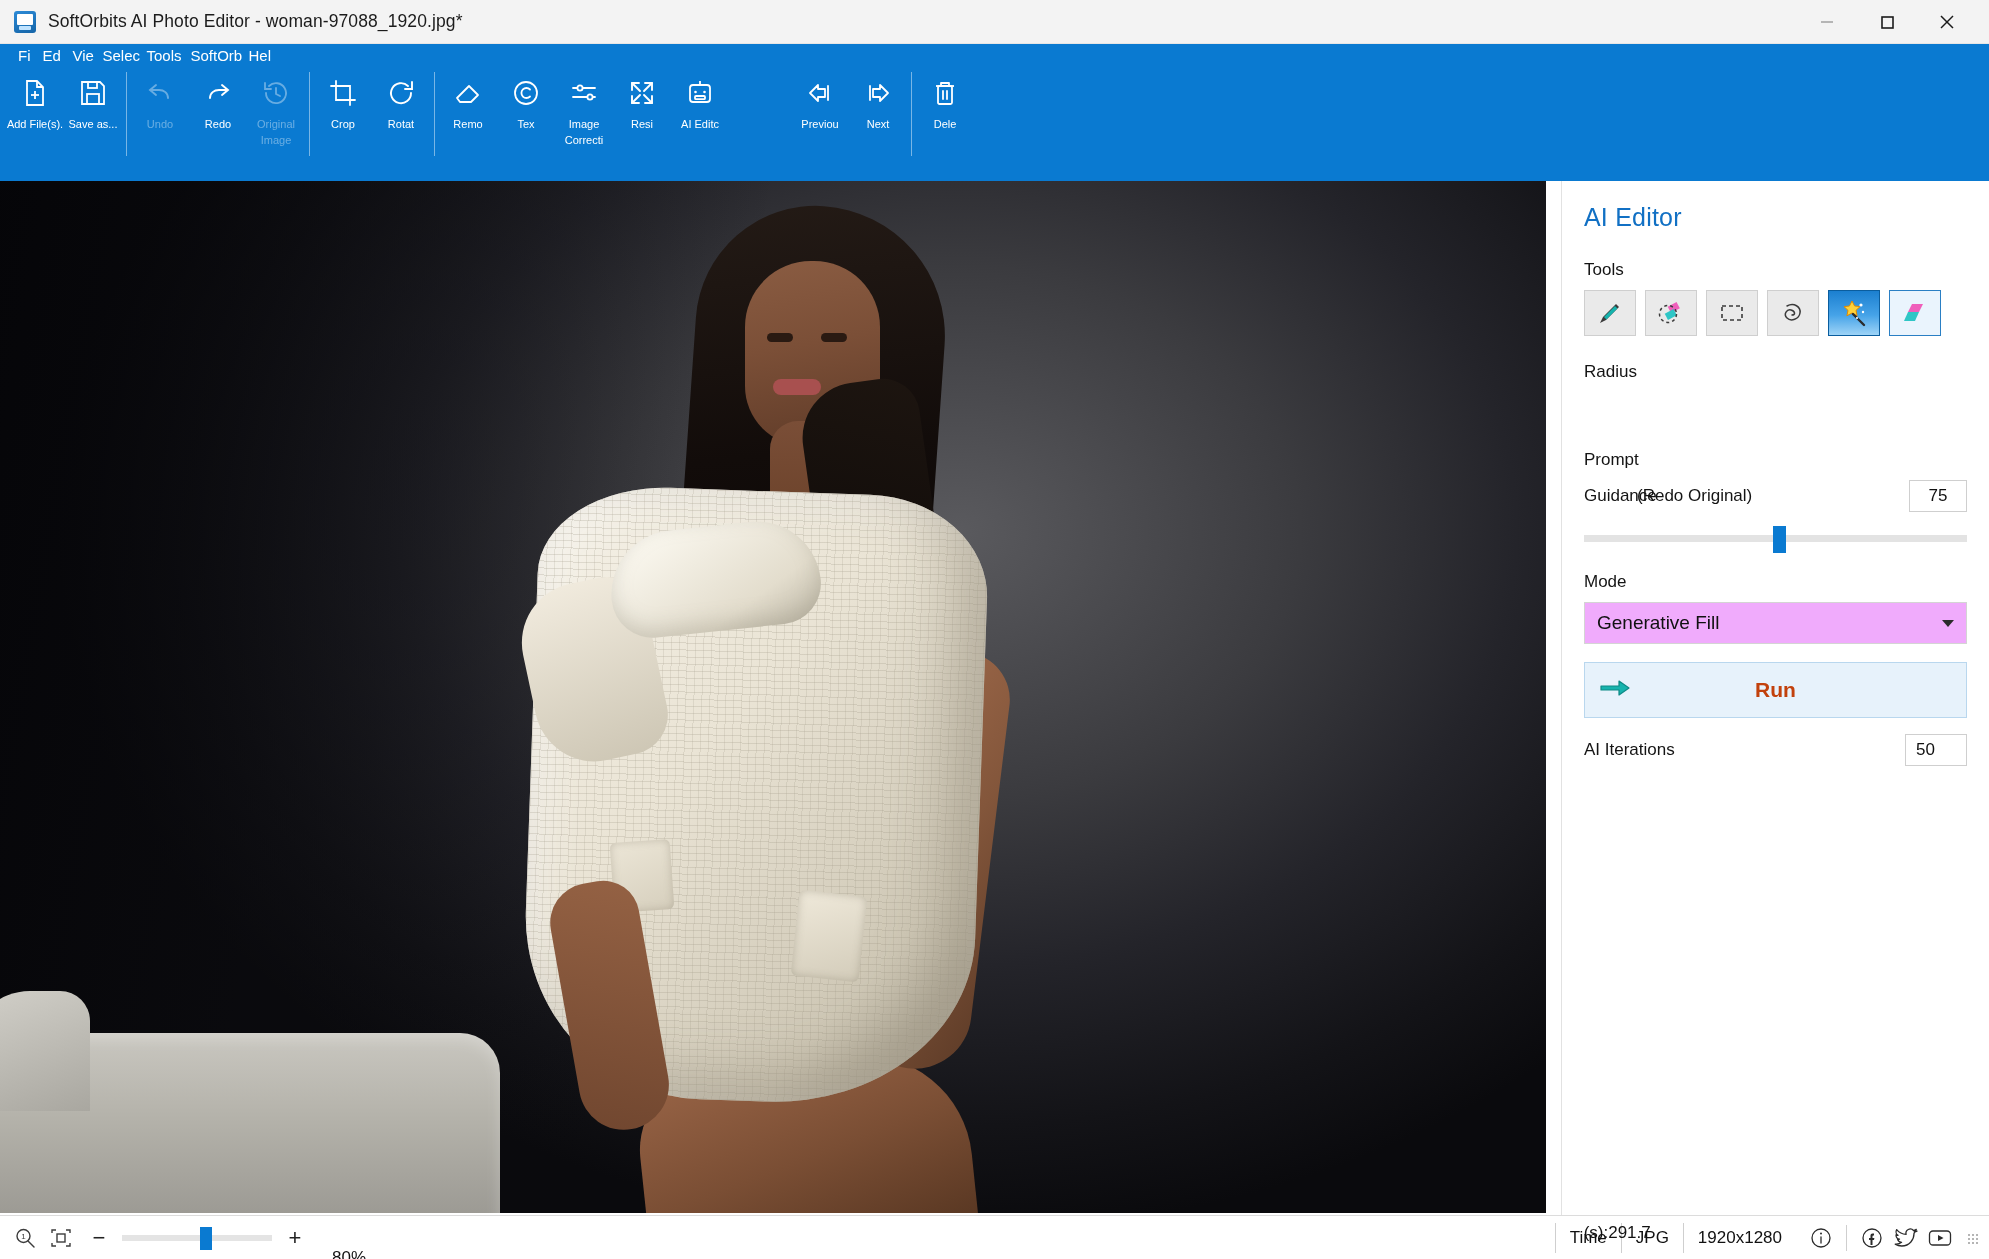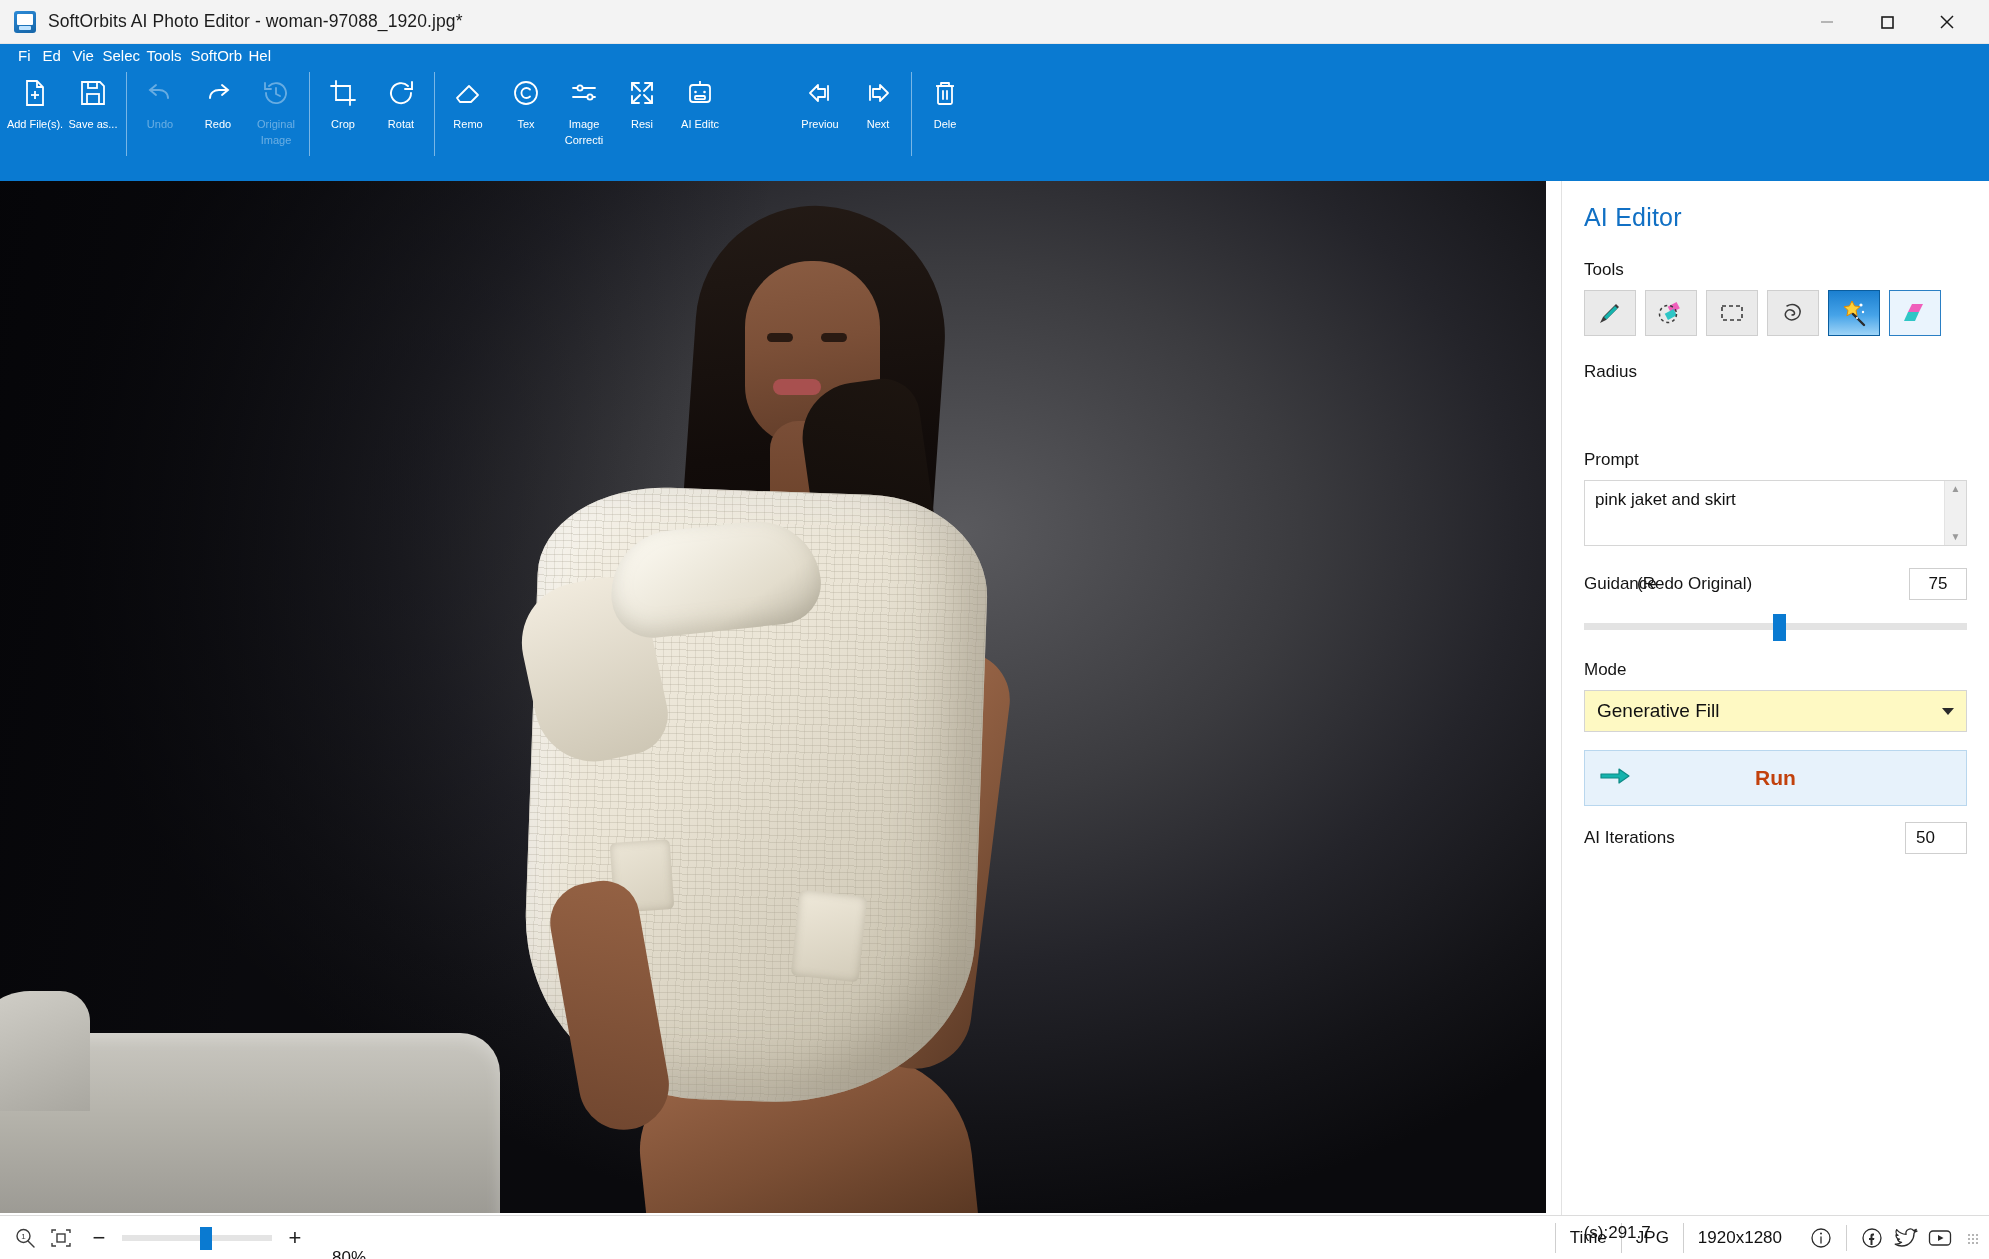--- a/index.html
+++ b/index.html
@@ -309,21 +309,21 @@
   }
   .slider-track {
     position: absolute; left: 0; right: 0; top: 11px; height: 7px;
     background: #e3e3e3;
   }
   .slider-thumb {
     position: absolute; left: 189px; top: 2px;
     width: 13px; height: 27px; background: #0a7ad1;
   }
   .select-box {
-    height: 42px; border: 1px solid #d4d4d4; background: #fef9c3;
+    height: 42px; border: 1px solid #d4d4d4; background: #f0abfc;
     display: flex; align-items: center; padding: 0 12px;
     font-size: 19px; color: #111; margin-bottom: 18px;
     position: relative;
   }
   .select-caret {
     margin-left: auto; width: 0; height: 0;
     border-left: 6px solid transparent; border-right: 6px solid transparent;
     border-top: 7px solid #2b2b2b;
   }
   .run-btn {
@@ -678,27 +678,20 @@
             </svg>
           </span>
         </div>
 
       </div>
 
       <div class="panel-label">Radius</div>
       <div class="radius-block"></div>
 
       <div class="panel-label">Prompt</div>
-      <div class="prompt-box">
-        <div class="prompt-text">pink jaket and skirt</div>
-        <div class="prompt-scroll">
-          <span class="sc-arrow">▲</span>
-          <span class="sc-arrow">▼</span>
-        </div>
-      </div>
 
       <div class="row-between">
         <div class="guid-label">
           <span>Guidance</span>
           <span class="guid-overlay">(Redo Original)</span>
         </div>
         <div class="num-box">75</div>
       </div>
       <div class="slider-wrap">
         <div class="slider-track"></div>

